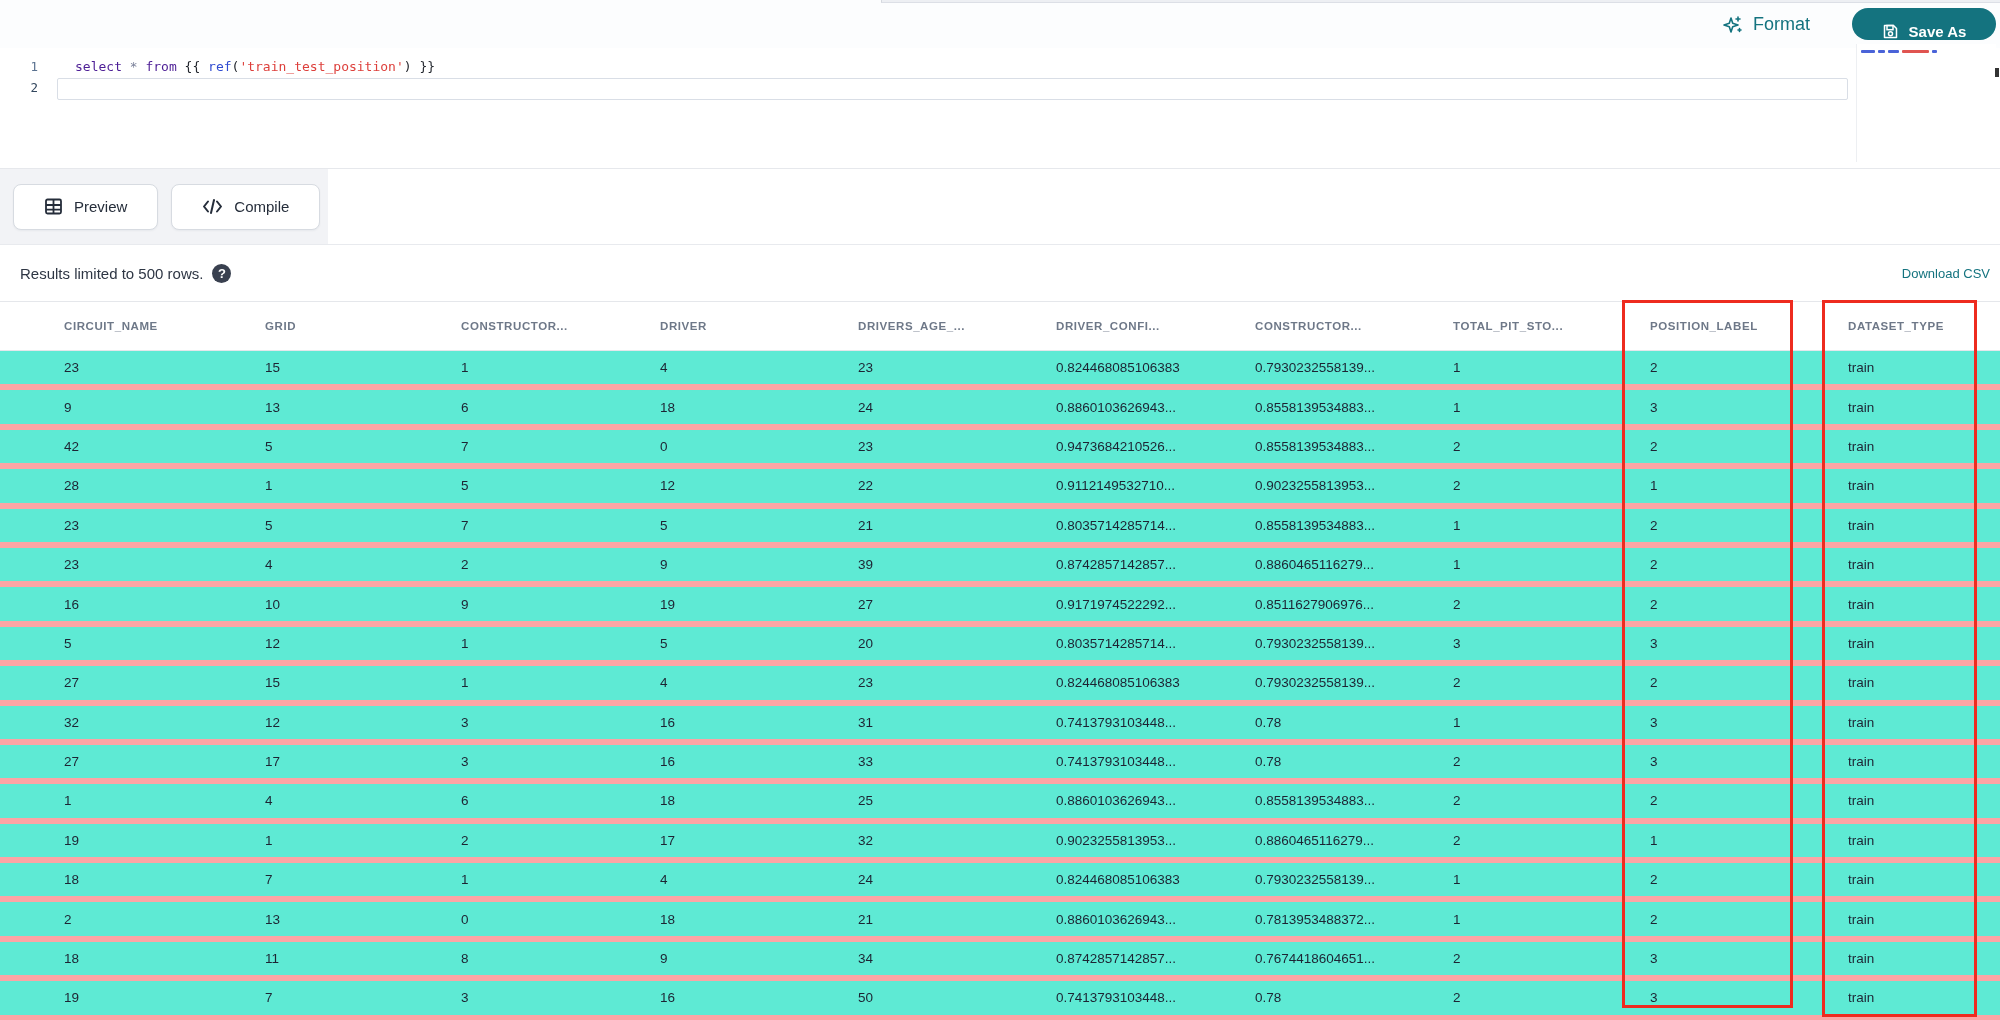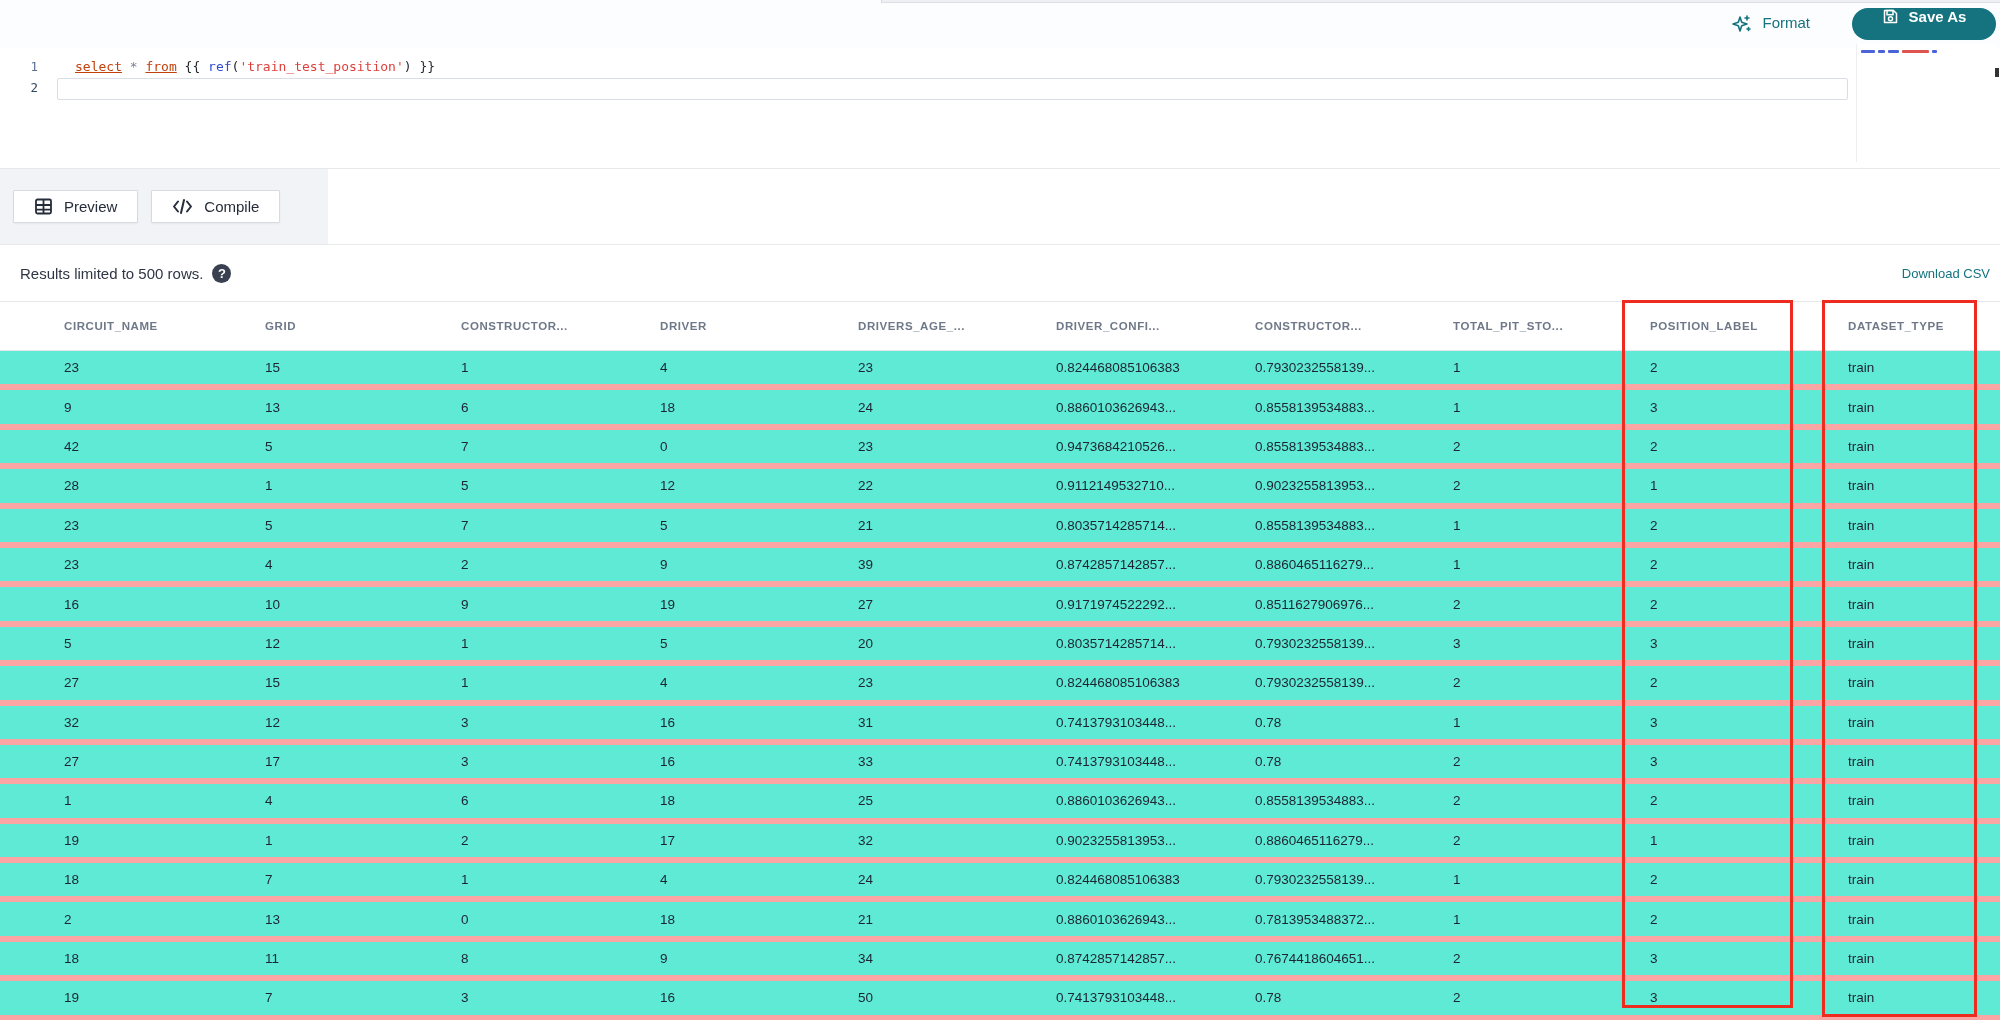--- a/index.html
+++ b/index.html
@@ -14,37 +14,37 @@
     position:absolute; top:0; left:881px; right:0; height:3px;
     background:#edeff3; border-bottom:1px solid #dcdfe6; border-left:1px solid #d5d9df; z-index:5;
   }
 
   
   .editor-topbar {
     position:absolute; top:0; left:0; right:0; height:48px;
     background:#fcfdfe; display:flex; align-items:center; justify-content:flex-end; gap:42px; padding-right:4px;
   }
   .format-btn {
-    display:flex; align-items:flex-start; gap:10px; background:transparent; border:none; cursor:pointer;
-    color:var(--accent,#14737f); font-family:inherit; font-size:15px; font-weight:500;
+    display:flex; align-items:flex-end; gap:10px; background:transparent; border:none; cursor:pointer;
+    color:var(--accent,#14737f); font-family:inherit; font-size:18px; font-weight:500;
   }
   .saveas-btn {
-    display:flex; align-items:flex-start; justify-content:center; gap:10px;
+    display:flex; align-items:flex-end; justify-content:center; gap:10px;
     width:144px; height:32px; border:none; border-radius:16px; cursor:pointer;
     background:var(--accent,#14737f); color:#fff; font-family:inherit; font-size:15px; font-weight:600;
   }
 
   
   .code-area { position:absolute; top:48px; left:0; right:160px; height:120px; background:#fff; font-family:"DejaVu Sans Mono", monospace; font-size:13px; }
   .code-line { display:flex; height:21px; line-height:21px; }
   .code-line:first-child { margin-top:8px; }
   .gutter { width:38px; text-align:right; color:#5a7290; font-size:12.5px; }
   .gutter.gutter-active { color:#33475e; }
   .code-text { padding-left:37px; white-space:pre; }
-  .tok-keyword  { color:#c2410c;text-decoration:underline; }
+  .tok-keyword  { color:#4c1d95; }
   .tok-operator { color:#7b819a; }
   .tok-jinja    { color:#23272e; }
   .tok-function { color:#2f4bd1; }
   .tok-string   { color:#dd3f3b; }
   .active-box {
     position:absolute; left:57px; top:78px; width:1791px; height:22px;
     border:1px solid #d9dee6; border-radius:2px; background:#fff;
   }
 
   
@@ -60,22 +60,22 @@
   .scroll-mark { position:absolute; top:68px; right:1px; width:4px; height:9px; background:#333; }
 
   
   .toolbar {
     position:absolute; top:168px; left:0; right:0; height:77px; display:flex;
     border-top:1px solid #e6e8ec; border-bottom:1px solid #e8eaee;
   }
   .toolbar-left { width:328px; background:#f2f3f6; display:flex; align-items:center; gap:13px; padding-left:13px; }
   .toolbar-right { flex:1; background:#f7f8fa; display:flex; align-items:stretch; }
   .tb-btn {
-    display:flex; align-items:center; gap:11px; height:33px; padding:0 20px;
-    background:#fff; border:1px solid #d7dbe1; border-radius:1px; cursor:pointer;
+    display:flex; align-items:center; gap:11px; height:46px; padding:0 30px;
+    background:#fff; border:1px solid #d7dbe1; border-radius:8px; cursor:pointer;
     font-family:inherit; font-size:15px; font-weight:500; color:#252d3a;
     box-shadow:0 1px 2px rgba(20,30,50,.05);
   }
   .tabs { display:flex; margin-left:19px; }
   .tab {
     position:relative; display:flex; align-items:center; padding:0 23px;
     font-size:15px; color:#333b49; cursor:pointer;
   }
   .tab.active { font-weight:600; color:#222a37; }
   .tab.active::after {

